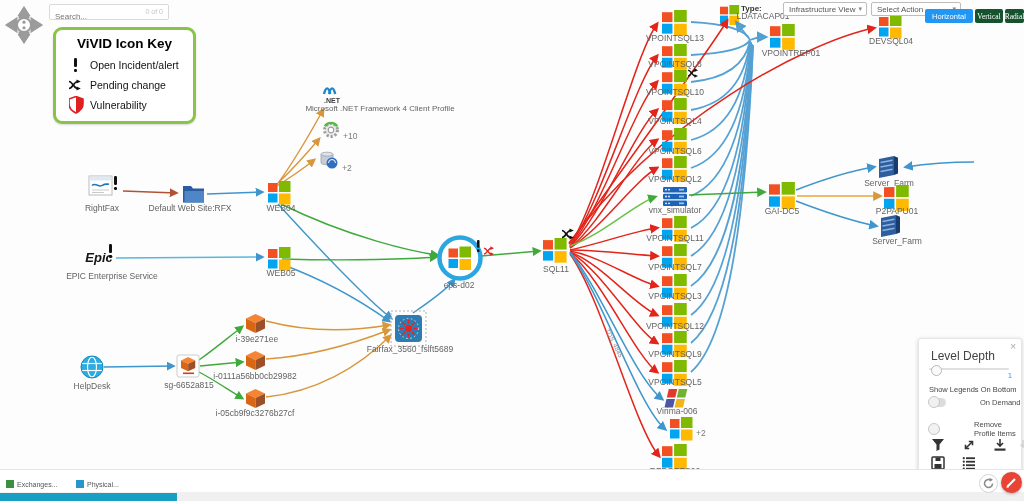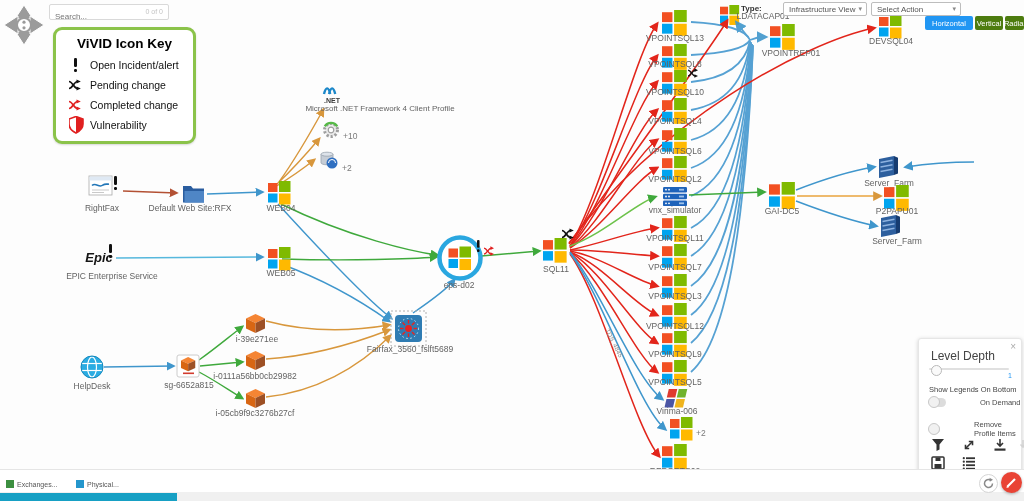--- a/index.html
+++ b/index.html
@@ -16,23 +16,23 @@
   .searchbox{left:49px;top:4px;width:118px;height:14px;border:1px solid #d9d9d9;border-radius:2px;background:#fff;}
   .searchbox input{border:0;outline:0;width:70px;height:12px;font-size:8px;color:#666;padding:0 0 0 5px;background:transparent;
        font-family:"Liberation Sans","DejaVu Sans",sans-serif;}
   .searchcount{position:absolute;right:5px;top:3px;font-size:7px;color:#c4c4c4;}
   .typelabel{left:741px;top:4px;font-size:8px;font-weight:bold;color:#333;}
   .dd{height:14px;background:#fff;border:1px solid #bdbdbd;border-radius:2px;font-size:8px;color:#555;
       display:flex;align-items:center;justify-content:space-between;padding:0 4px 0 5px;box-sizing:border-box;margin-left:28px;}
   .dd .caret{color:#888;font-size:7px;}
   .dd1{left:755px;top:2px;width:84px;}
   .dd2{left:843px;top:2px;width:90px;gap:17px;}
-  .lbtn{top:16px;height:14px;border-radius:2px;color:#fff;font-size:7.5px;display:flex;align-items:center;justify-content:center;cursor:pointer;box-sizing:border-box;}
+  .lbtn{top:9px;height:14px;border-radius:2px;color:#fff;font-size:7.5px;display:flex;align-items:center;justify-content:center;cursor:pointer;box-sizing:border-box;}
   .lbtn.active{background:#2196f3;}
-  .lbtn.idle{background:#4d7c0f;}
+  .lbtn.idle{background:#14532d;font-family:Liberation Serif, serif;}
   .lb1{left:925px;width:48px;}
   .lb2{left:975px;width:28px;}
   .lb3{left:1005px;width:19px;}
   
   .iconkey{left:53px;top:27px;width:137px;background:#fff;border:3px solid #8bc34a;border-radius:9px;
            box-shadow:0 1px 2px rgba(0,0,0,.15);padding:4px 0 6px 0;}
   .iconkey h3{margin:2px 0 4px 0;text-align:center;font-size:13.5px;color:#000;}
   .ikrow{display:flex;align-items:center;height:20px;padding-left:9px;}
   .ikicon{width:22px;display:flex;justify-content:center;align-items:center;}
   .iklabel{font-size:10.5px;color:#111;margin-left:3px;}
@@ -497,28 +497,20 @@
     <div class="ikrow">
       <span class="ikicon">
         <svg width="16" height="14" style="color:#111">
             <use href="#shuffle" transform="translate(1,1)"></use>
           </svg>
       </span>
       <span class="iklabel">Pending change</span>
     </div>
     <div class="ikrow">
       <span class="ikicon">
-        <svg width="16" height="14" style="color:#e02020">
-            <use href="#shuffle" transform="translate(1,1)"></use>
-          </svg>
-      </span>
-      <span class="iklabel">Completed change</span>
-    </div>
-    <div class="ikrow">
-      <span class="ikicon">
         <svg width="15" height="18">
             <use href="#shield" transform="translate(0,0.5)"></use>
           </svg>
       </span>
       <span class="iklabel">Vulnerability</span>
     </div>
   </div>
 
   <div class="ov panel">
     <span class="close">×</span>

